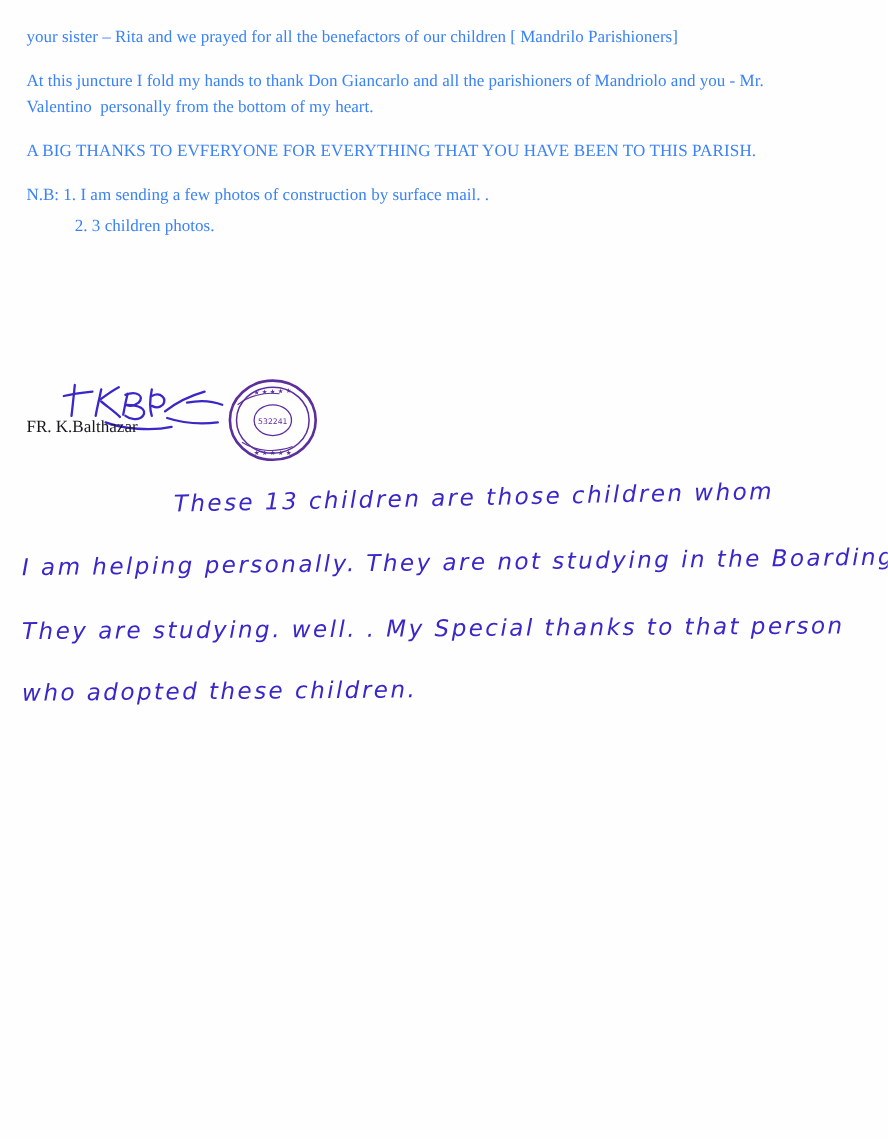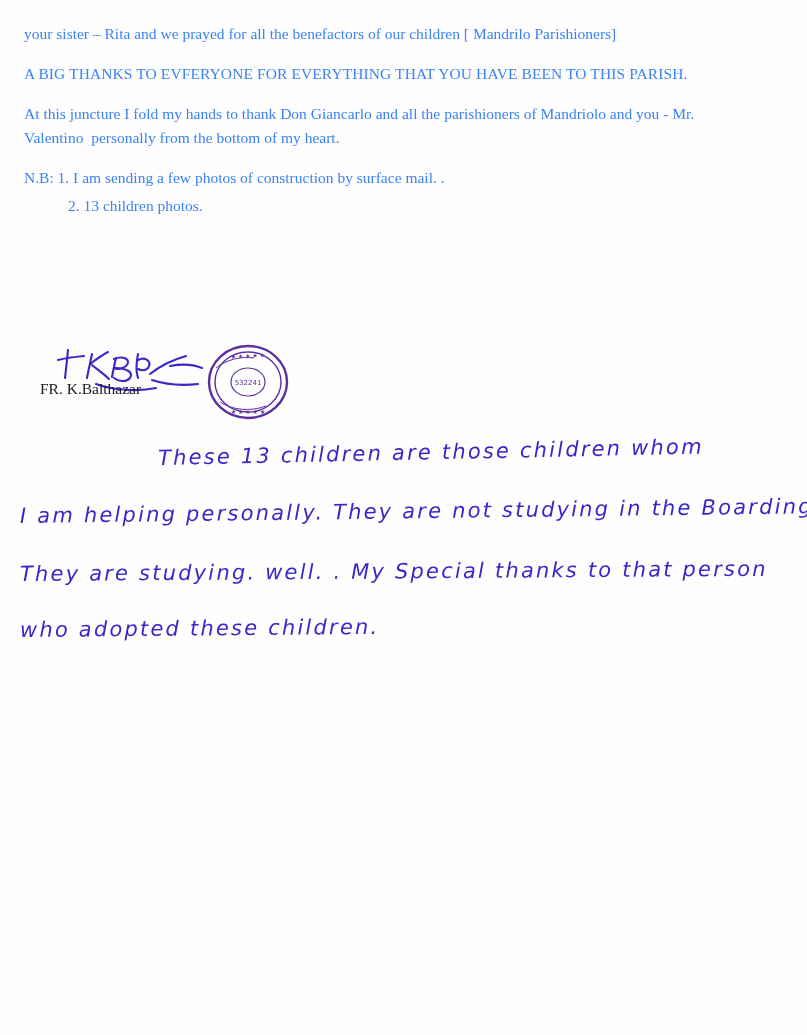--- a/index.html
+++ b/index.html
@@ -51,21 +51,21 @@
   }
   .signblock {
     position: absolute;
     left: 24px;
     top: 348px;
     width: 300px;
     height: 80px;
   }
   .sig-name {
     position: absolute;
-    left: 16px;
+    left: 0;
     top: 32px;
     font-size: 15.5px;
     color: #171720;
   }
   .sig-scribble {
     position: absolute;
     left: 28px;
     top: -4px;
   }
   .stamp {
@@ -95,24 +95,24 @@
   .hw3 { left: 20px;  top: 132px; transform: rotate(-0.4deg); }
   .hw4 { left: 20px;  top: 188px; transform: rotate(-0.5deg); }
 </style>
 </head>
 <body>
 
 <div class="page">
 
   <div class="typed">
     <p class="para">your sister – Rita and we prayed for all the benefactors of our children [ Mandrilo Parishioners]</p>
+    <p class="para">At this juncture I fold my hands to thank Don Giancarlo and all the parishioners of Mandriolo and you - Mr. Valentino  personally from the bottom of my heart.</p>
     <p class="para caps">A BIG THANKS TO EVFERYONE FOR EVERYTHING THAT YOU HAVE BEEN TO THIS PARISH.</p>
-    <p class="para">At this juncture I fold my hands to thank Don Giancarlo and all the parishioners of Mandriolo and you - Mr. Valentino  personally from the bottom of my heart.</p>
     <p class="nb">N.B: 1.  I am sending  a few photos of construction by surface mail.  .</p>
-    <p class="nb-sub">2.  13 children photos.</p>
+    <p class="nb-sub">2.  3 children photos.</p>
   </div>
 
   <div class="signblock">
 
     <svg class="sig-scribble" width="170" height="52" viewBox="0 0 170 52">
       <g fill="none" stroke="#3a27c8" stroke-width="2.1" stroke-linecap="round">
         <path d="M6 16 C14 14, 22 13, 32 12"></path>
         <path d="M16 6 C15 16, 14 26, 13 34"></path>
         <path d="M40 10 C38 20, 36 28, 35 34"></path>
         <path d="M38 20 C46 14, 52 10, 56 8"></path>

